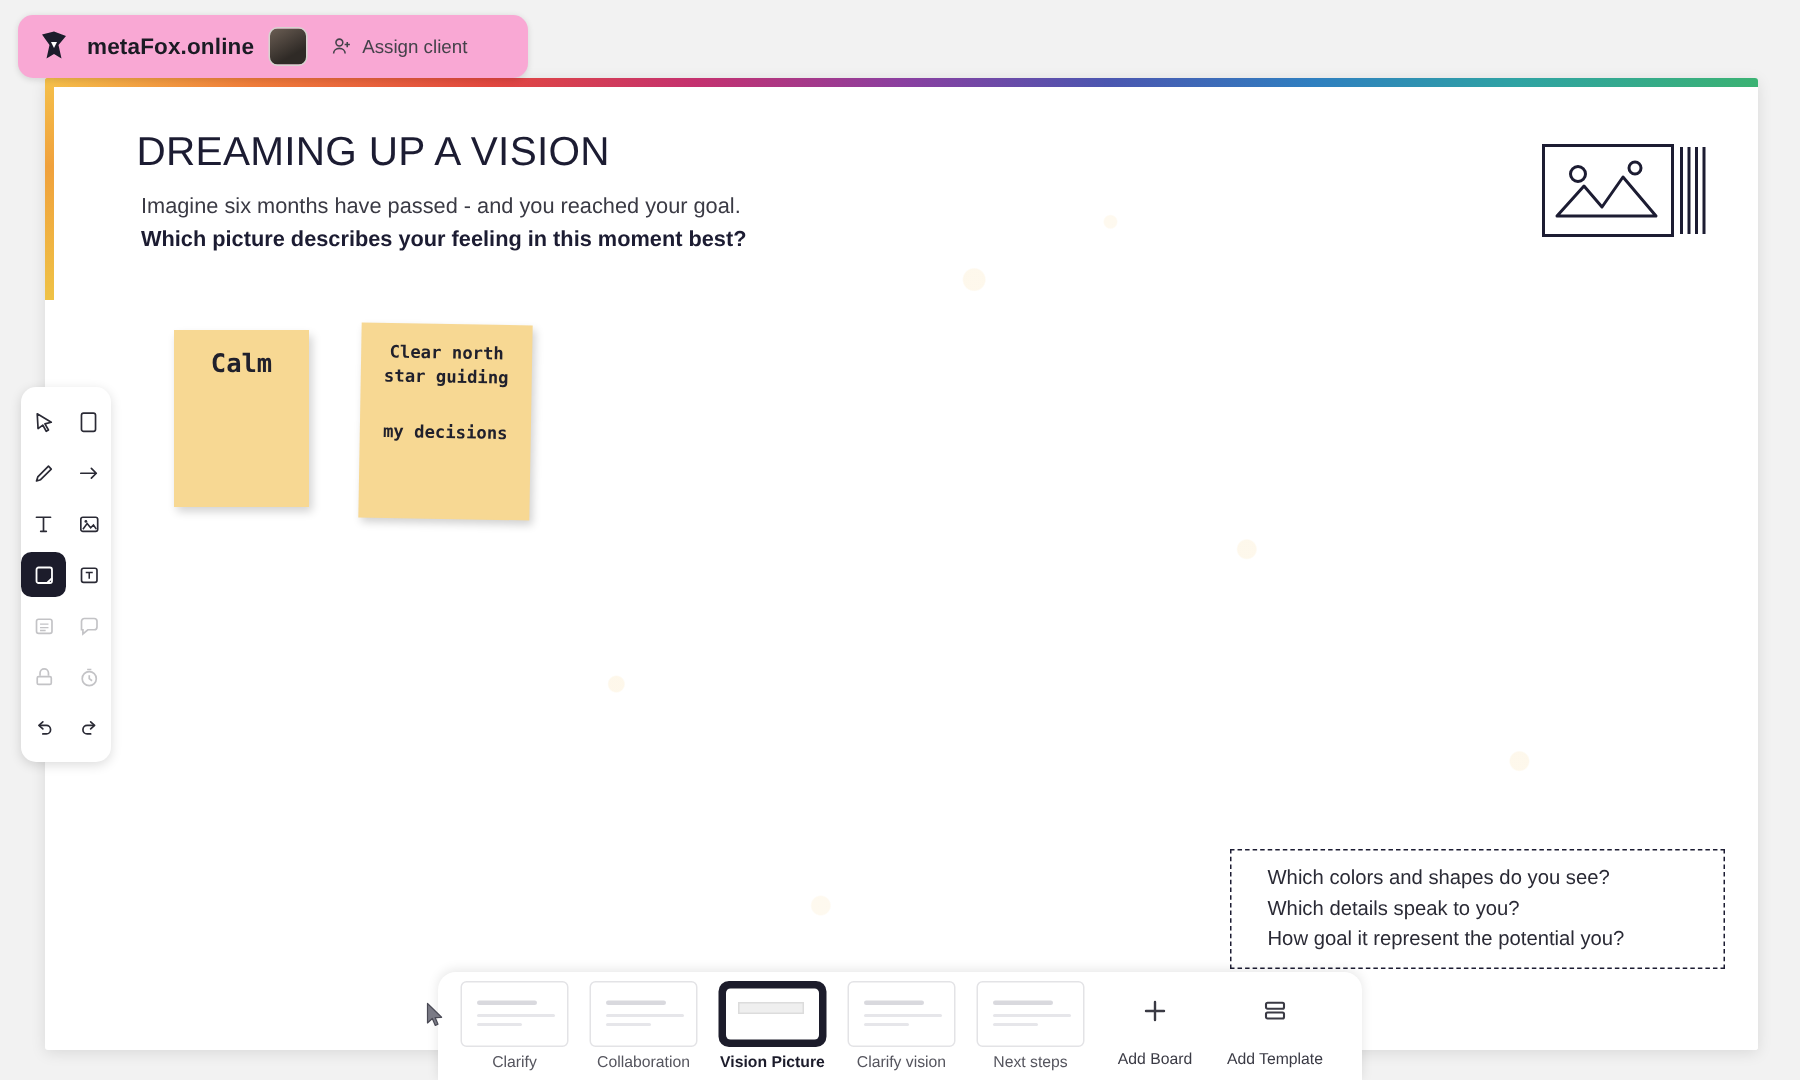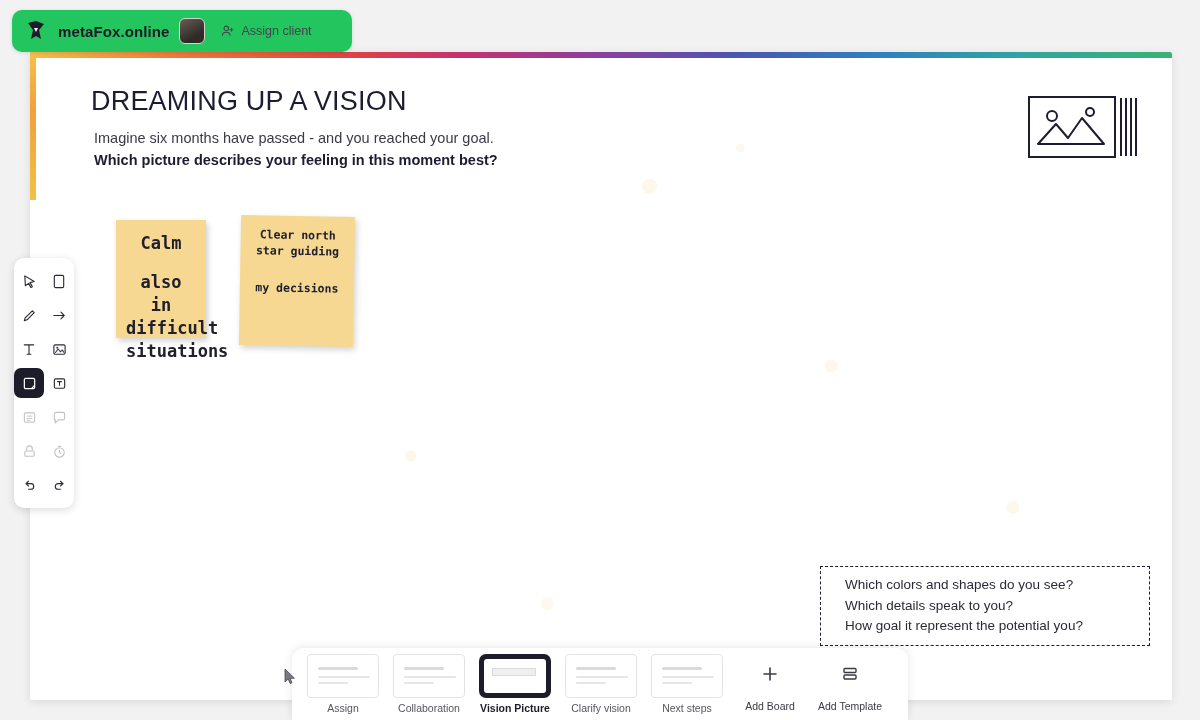--- a/index.html
+++ b/index.html
@@ -14,21 +14,21 @@
     position: relative;
     width: 1200px; height: 720px;
     background: #f2f2f2;
   }
 
   
   .topbar {
     position: absolute;
     top: 10px; left: 12px;
     width: 340px; height: 42px;
-    background: #22c55e;
+    background: #f9a8d4;
     border-radius: 10px;
     box-shadow: 0 1px 4px rgba(0,0,0,0.12);
     display: flex;
     align-items: center;
     padding: 0 12px;
     gap: 10px;
     z-index: 40;
   }
   .logo-mark {
     width: 24px; height: 26px;
@@ -313,21 +313,20 @@
         <div class="pic-lines">
           <i style="left:0"></i>
             <i style="left:5px"></i>
             <i style="left:10px"></i>
             <i style="left:15px"></i>
         </div>
       </div>
 
       <div class="sticky sticky-1">
         <div class="head">Calm</div>
-        <div class="body">also in difficult situations</div>
       </div>
 
       <div class="sticky sticky-2">
         <div class="head">Clear north star guiding</div>
         <div class="body">my decisions</div>
       </div>
 
       <div class="prompt-box">
         <div>Which colors and shapes do you see?</div>
         <div>Which details speak to you?</div>
@@ -446,21 +445,21 @@
     </div>
   </div>
 
   <div class="slides">
     <div class="slide">
       <div class="thumb">
           <span class="l1"></span>
           <span class="l2"></span>
           <span class="l3"></span>
         </div>
-      <div class="slide-label">Assign</div>
+      <div class="slide-label">Clarify</div>
     </div>
     <div class="slide">
       <div class="thumb">
           <span class="l1"></span>
           <span class="l2"></span>
           <span class="l3"></span>
         </div>
       <div class="slide-label">Collaboration</div>
     </div>
     <div class="slide active">

